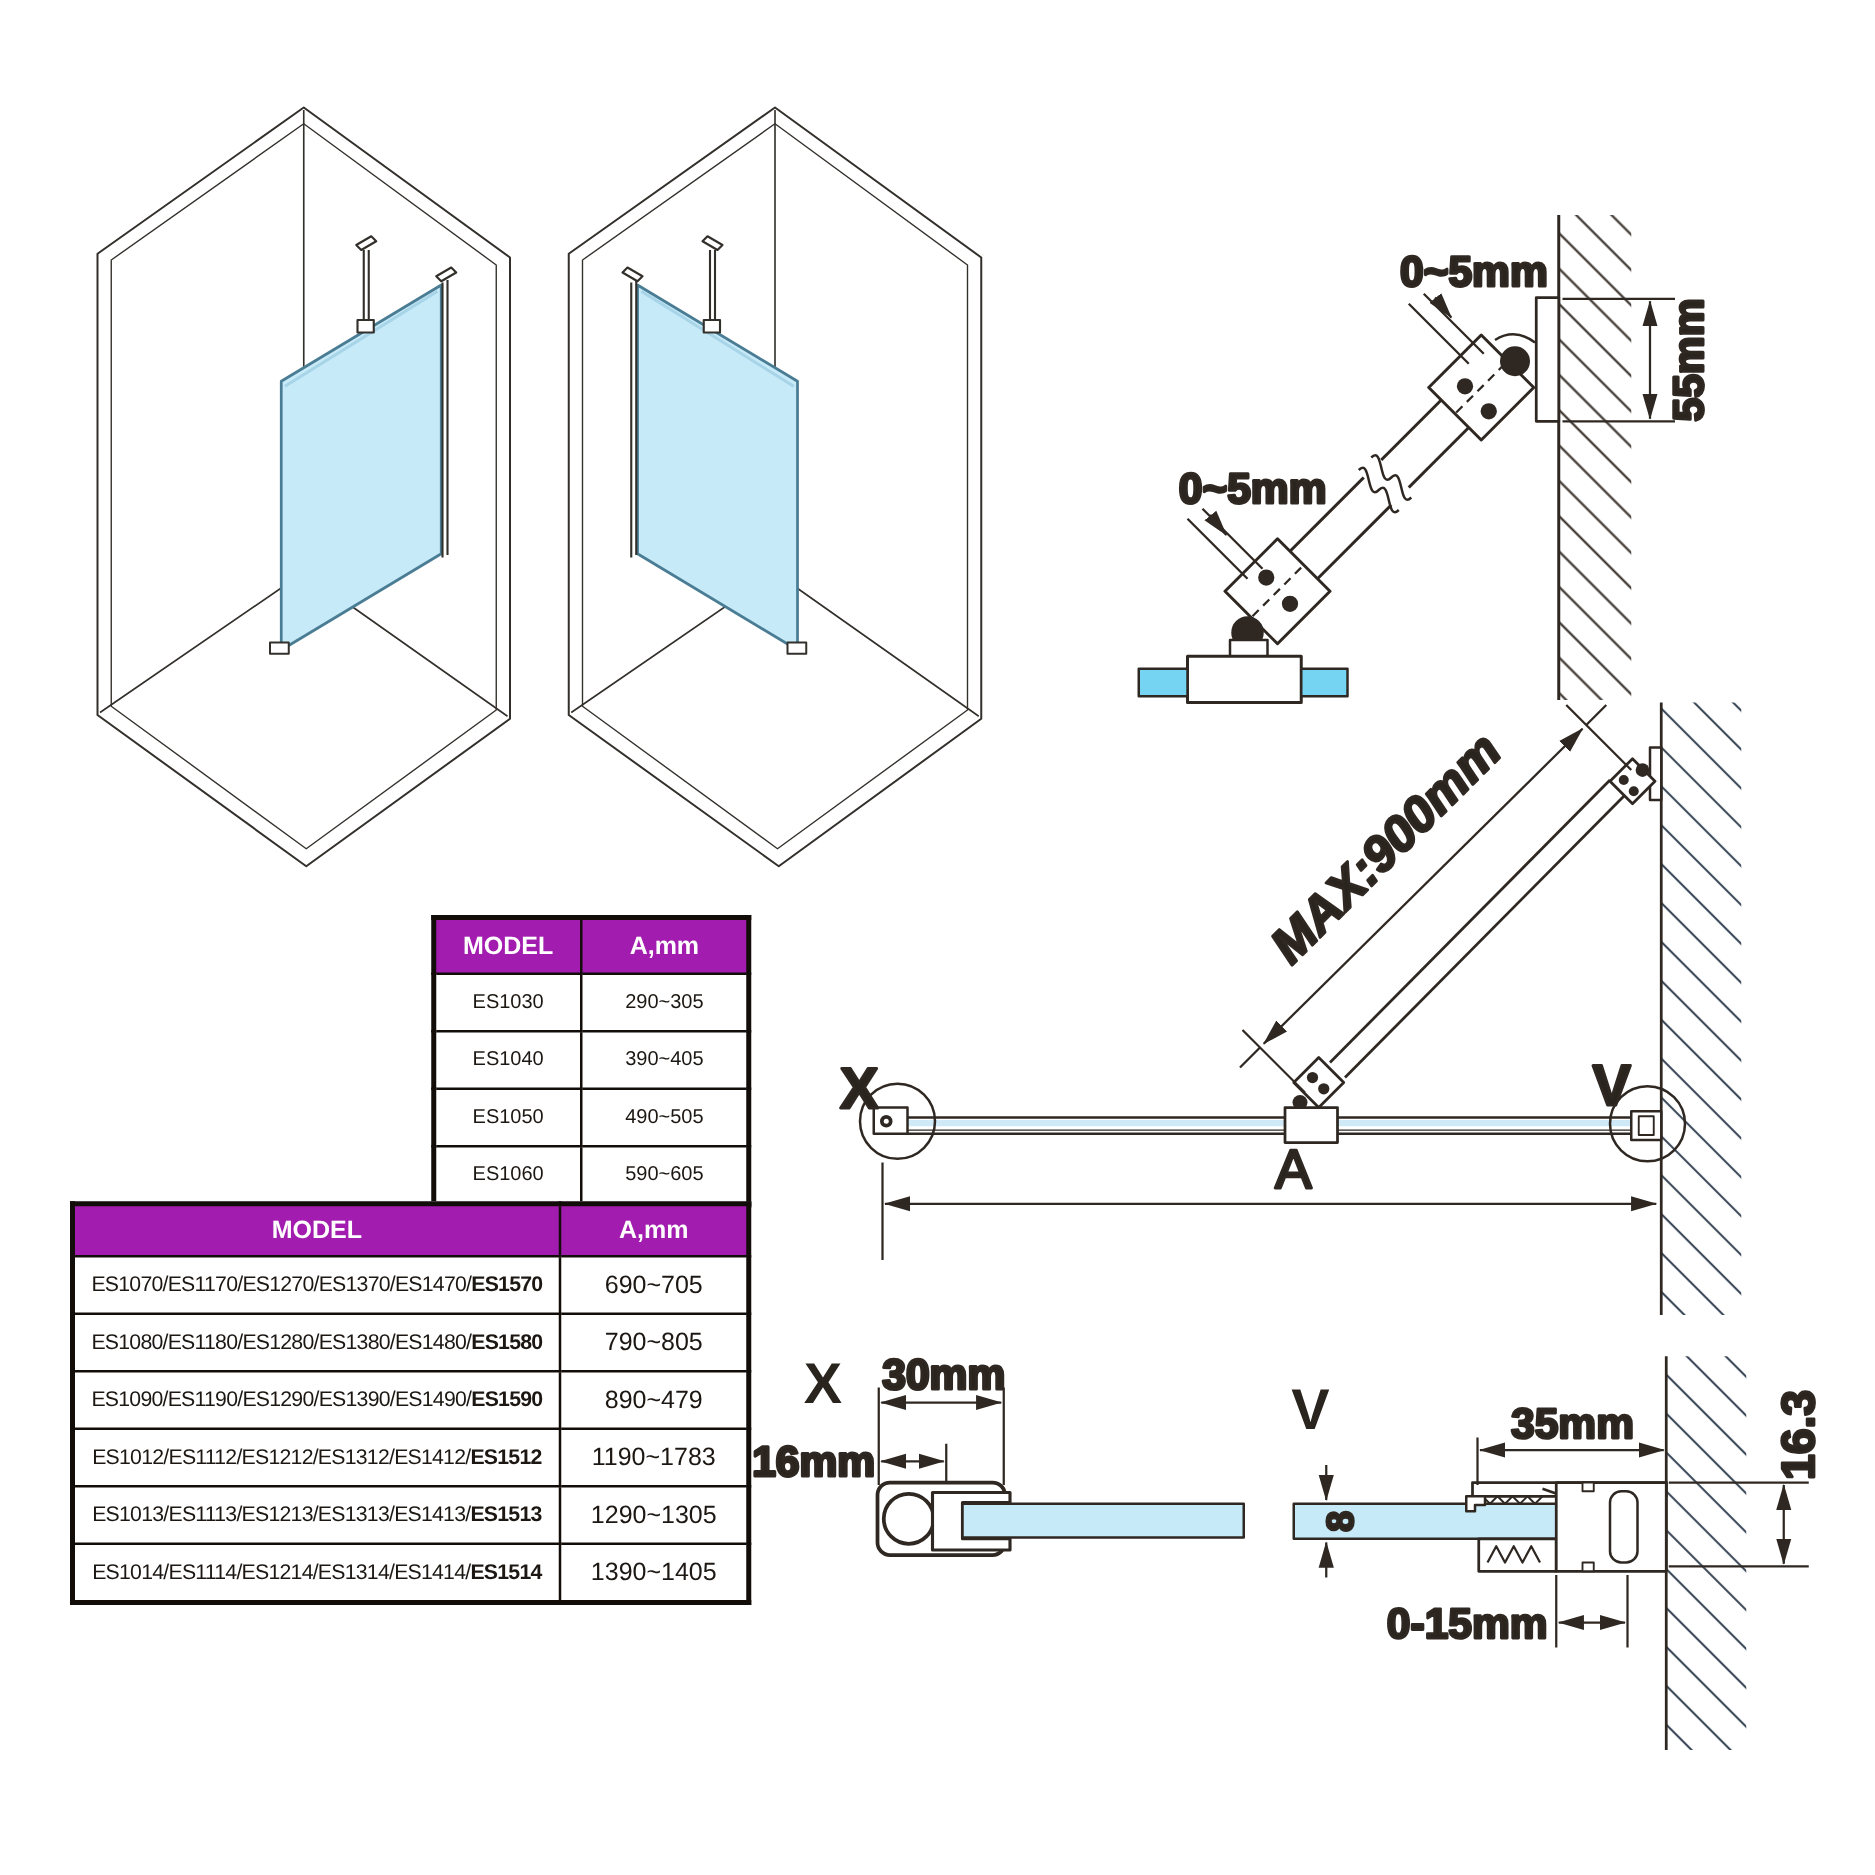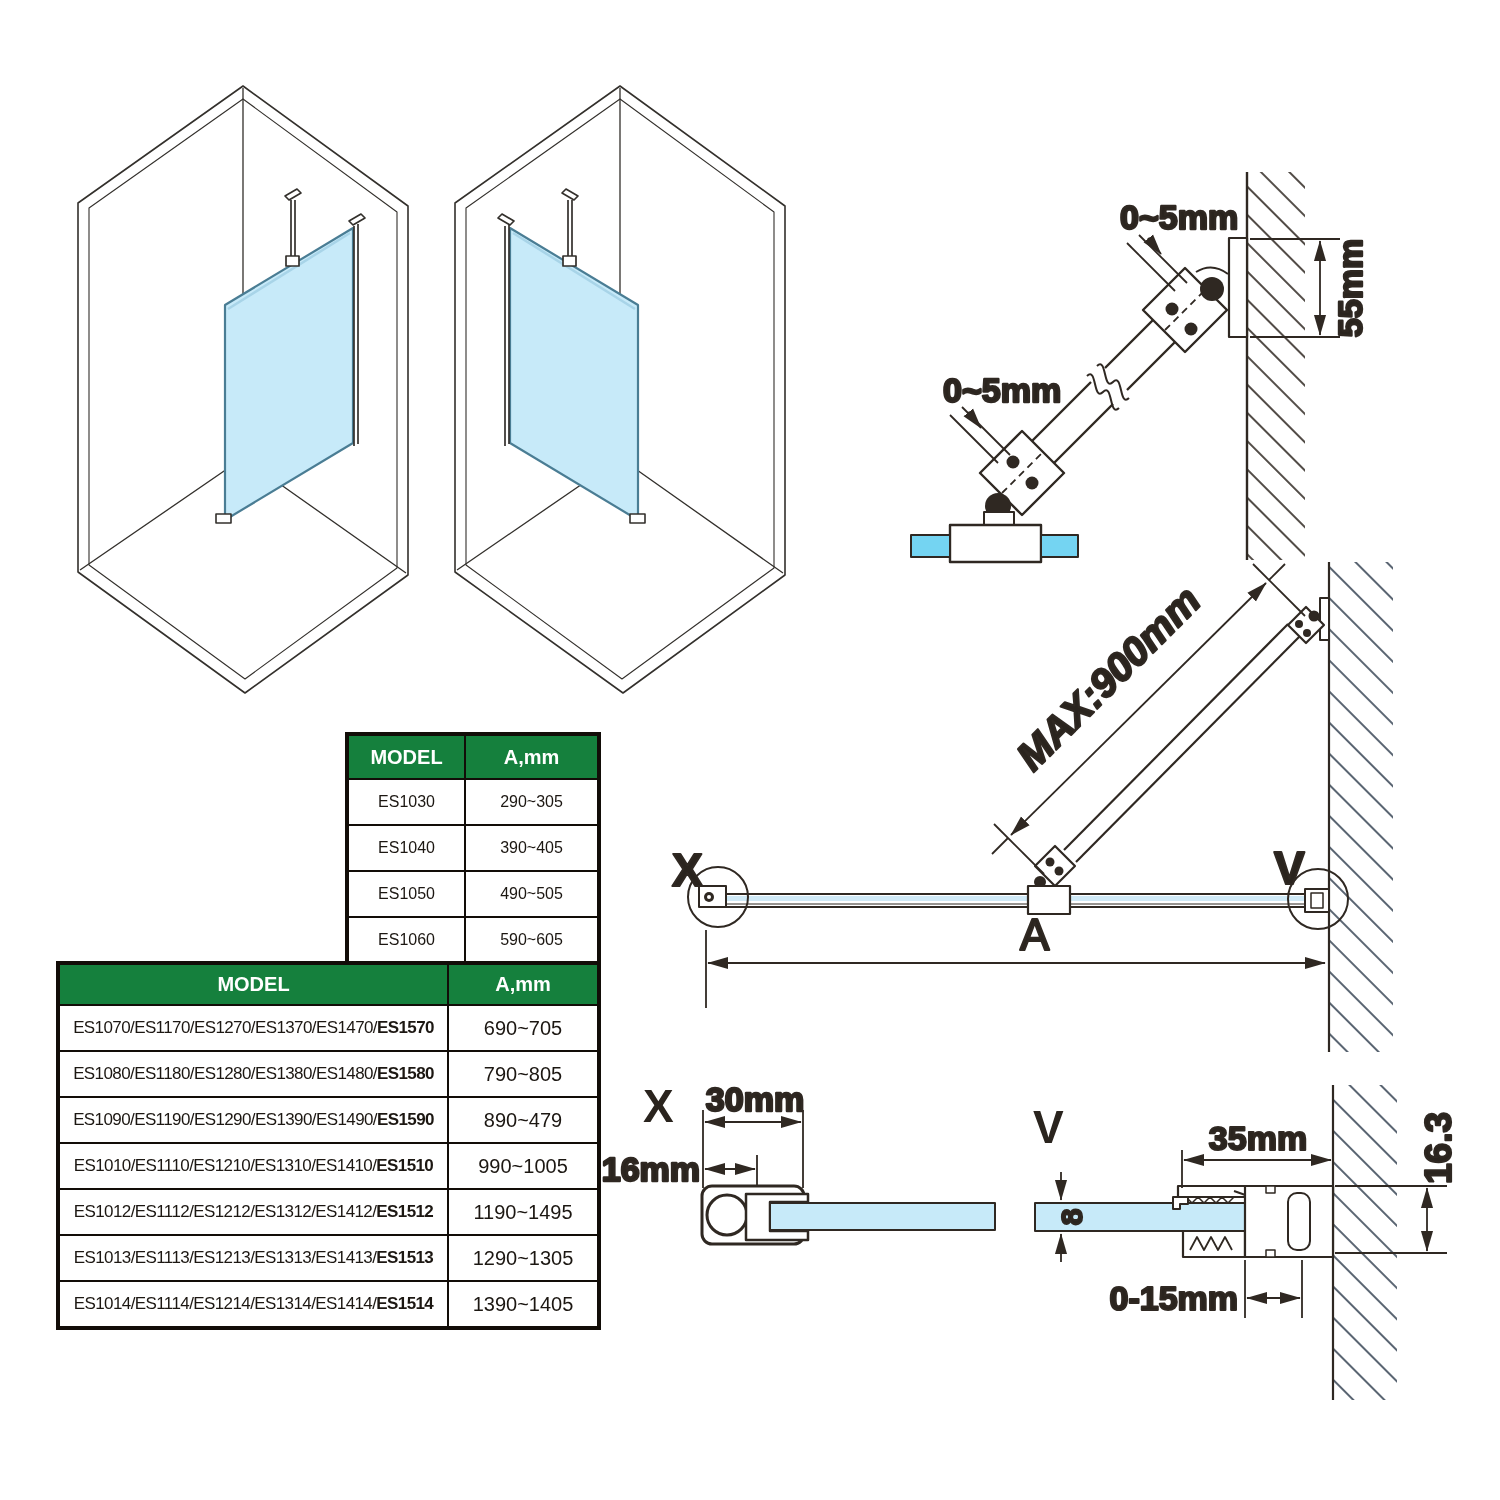--- a/index.html
+++ b/index.html
@@ -4,21 +4,21 @@
 <style>
   html,body{margin:0;padding:0;background:#fff;}
   .stage{position:relative;width:1500px;height:1500px;background:#ffffff;
          font-family:"Liberation Sans",sans-serif;overflow:hidden;}
   .stage svg{position:absolute;left:0;top:0;}
   svg text{fill:#2a241e;}
   .dimtxt{font-weight:bold;font-size:34px;}
   .biglbl{font-weight:bold;font-size:46px;}
   table{border-collapse:collapse;table-layout:fixed;background:#fff;}
   .tbl{position:absolute;border:4px solid #120d08;}
-  .tbl th{background:#15803d;color:#fff;font-weight:bold;border:2.5px solid #120d08;}
+  .tbl th{background:#a21caf;color:#fff;font-weight:bold;border:2.5px solid #120d08;}
   .tbl td{border:2.5px solid #120d08;color:#1c1712;text-align:center;vertical-align:middle;}
   .tbl-small{left:345px;top:732px;width:252px;}
   .tbl-small th{height:40px;font-size:20px;}
   .tbl-small td{height:42px;font-size:16px;}
   .tbl-large{left:56px;top:961px;width:541px;}
   .tbl-large th{height:37px;font-size:20px;}
   .tbl-large td{height:42px;font-size:20px;}
   .tbl-large td:first-child{font-size:17px;letter-spacing:-0.6px;padding:0 3px;white-space:nowrap;}
   .bold{font-weight:bold;margin-top:10px;}
 </style>
@@ -306,26 +306,22 @@
         </tr>
         <tr>
           <td><span>ES1080/ES1180/ES1280/ES1380/ES1480/</span><span class="bold">ES1580</span></td>
           <td>790~805</td>
         </tr>
         <tr>
           <td><span>ES1090/ES1190/ES1290/ES1390/ES1490/</span><span class="bold">ES1590</span></td>
           <td>890~479</td>
         </tr>
         <tr>
-          <td><span>ES1010/ES1110/ES1210/ES1310/ES1410/</span><span class="bold">ES1510</span></td>
-          <td>990~1005</td>
-        </tr>
-        <tr>
           <td><span>ES1012/ES1112/ES1212/ES1312/ES1412/</span><span class="bold">ES1512</span></td>
-          <td>1190~1495</td>
+          <td>1190~1783</td>
         </tr>
         <tr>
           <td><span>ES1013/ES1113/ES1213/ES1313/ES1413/</span><span class="bold">ES1513</span></td>
           <td>1290~1305</td>
         </tr>
         <tr>
           <td><span>ES1014/ES1114/ES1214/ES1314/ES1414/</span><span class="bold">ES1514</span></td>
           <td>1390~1405</td>
         </tr>
       </tbody>

